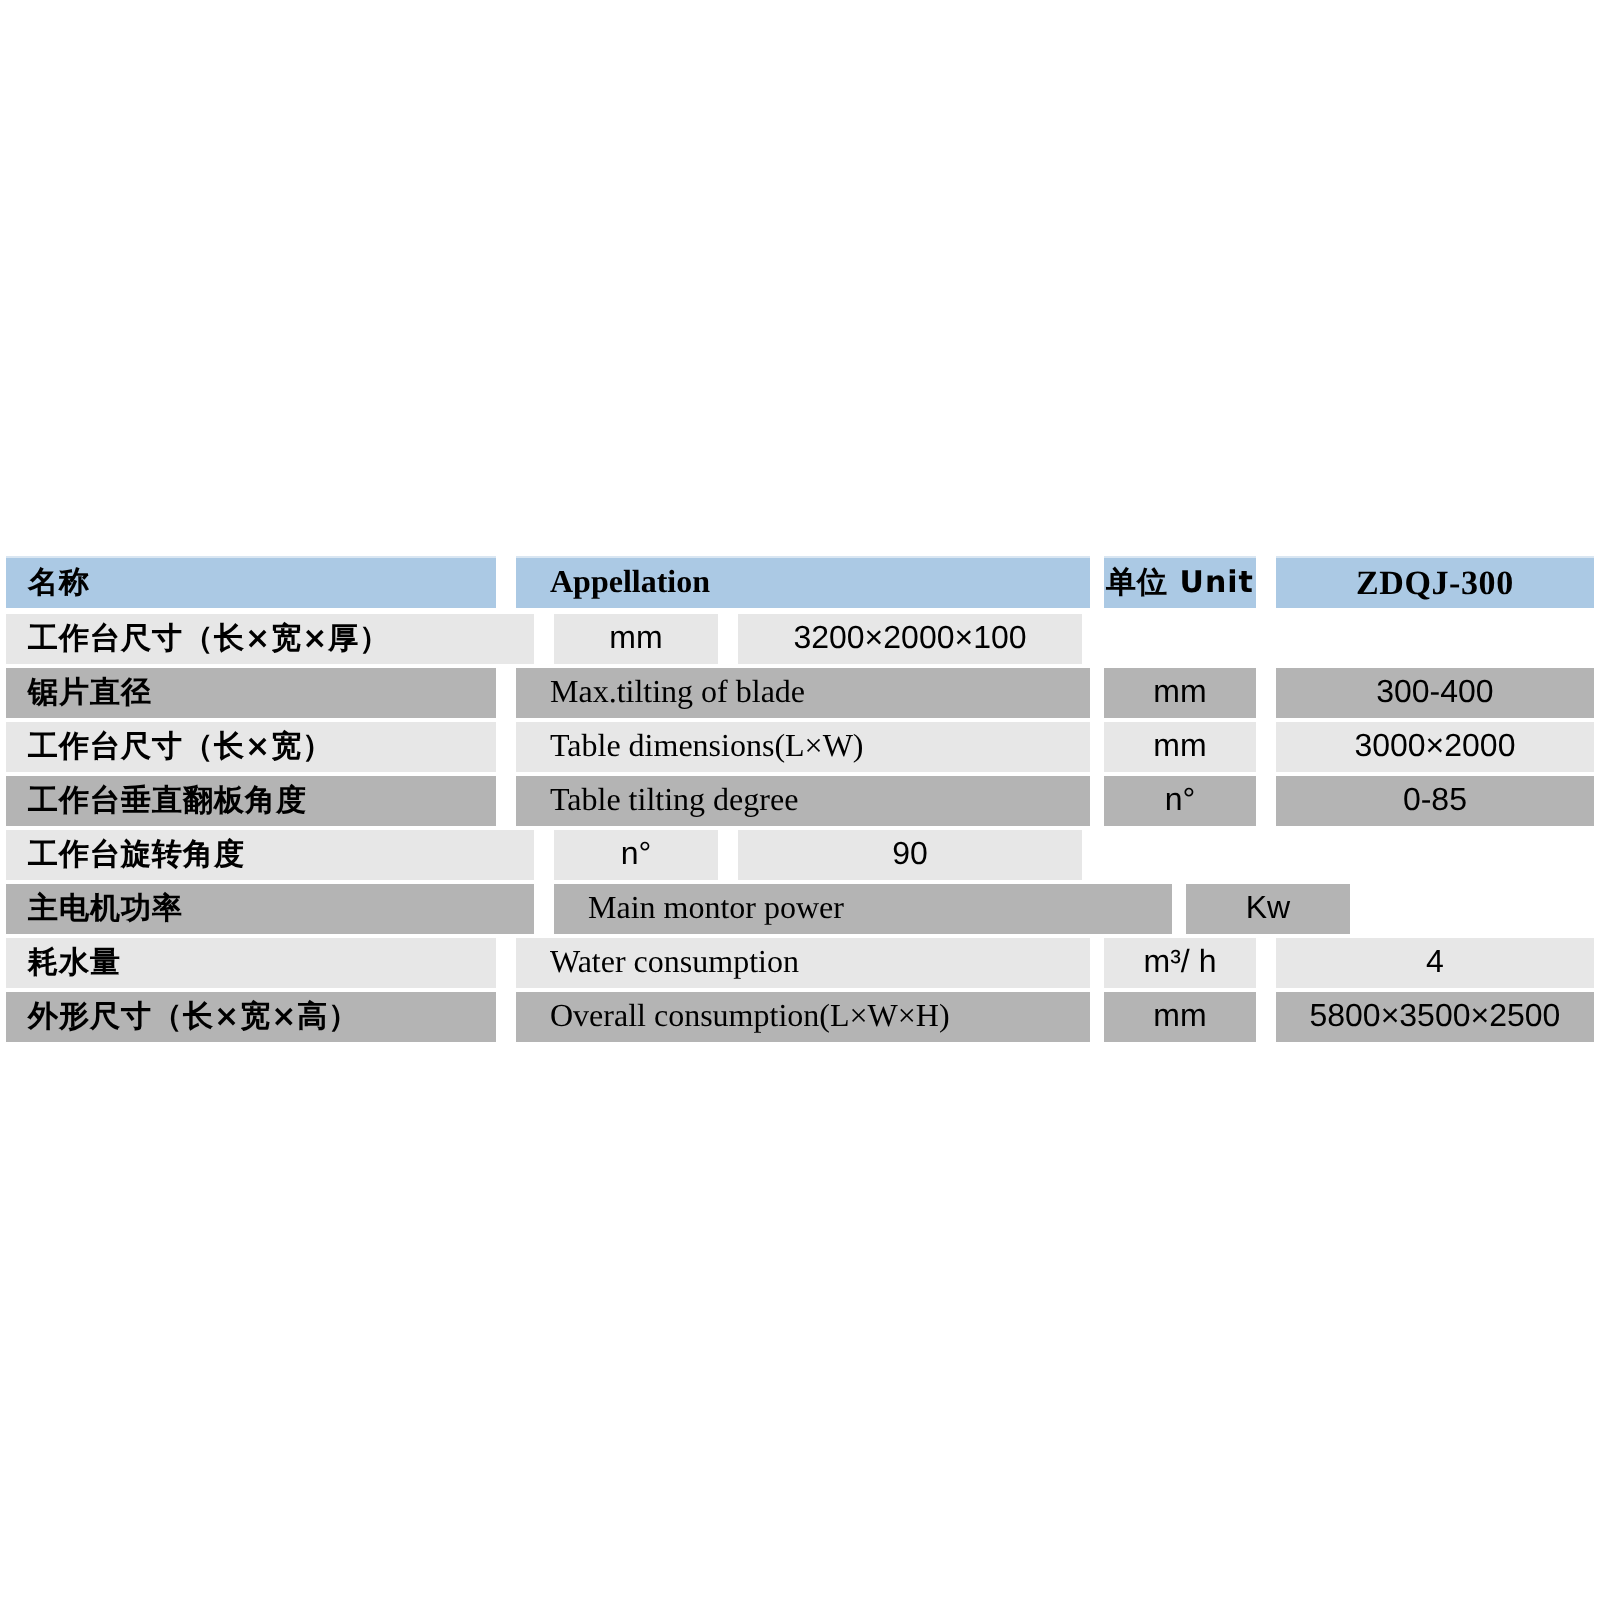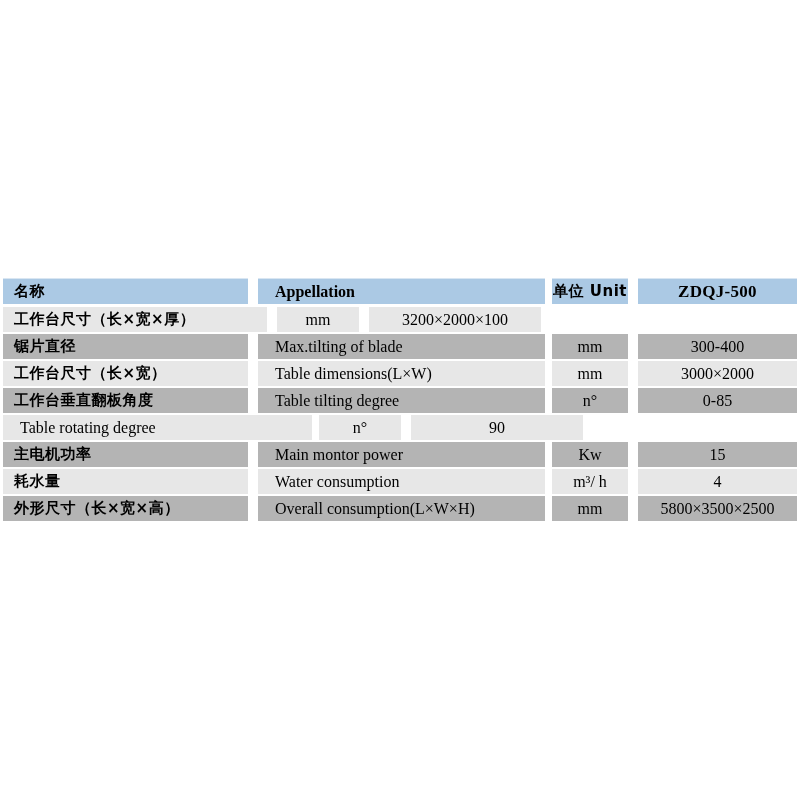--- a/index.html
+++ b/index.html
@@ -50,39 +50,39 @@
     white-space: nowrap;
   }
   .en {
     font-family: "Liberation Serif", serif;
     font-size: 16px;
     white-space: nowrap;
   }
   .row-header .cn { font-size: 15px; }
   .row-header .en { font-weight: bold; }
   .row-header .c4 .en { font-size: 17px; letter-spacing: 0.3px; }
-  .val { font-family: Liberation Serif, serif; font-size: 16px; white-space: nowrap; }
+  .val { font-family: Liberation Sans, sans-serif; font-size: 16px; white-space: nowrap; }
 </style>
 </head>
 <body style="background: rgb(255, 255, 255);">
 
 <div class="spec-table">
 
   <div class="t-row row-header">
     <div class="c1">
         <span class="cn">名称</span>
       </div>
     <div class="c2">
         <span class="en">Appellation</span>
       </div>
     <div class="c3">
         <span class="cn">单位  Unit</span>
       </div>
     <div class="c4">
-        <span class="en">ZDQJ-500</span>
+        <span class="en">ZDQJ-300</span>
       </div>
   </div>
 
   <div class="t-row row-light">
     <div class="c1">
         <span class="cn">工作台尺寸（长×宽×厚）</span>
       </div>
     <div class="c3">
         <span class="val">mm</span>
       </div>
@@ -130,43 +130,40 @@
       </div>
     <div class="c3">
         <span class="val">n°</span>
       </div>
     <div class="c4">
         <span class="val">0-85</span>
       </div>
   </div>
 
   <div class="t-row row-light">
-    <div class="c2">
-        <span class="en">Table rotating degree</span>
+    <div class="c1">
+        <span class="cn">工作台旋转角度</span>
       </div>
     <div class="c3">
         <span class="val">n°</span>
       </div>
     <div class="c4">
         <span class="val">90</span>
       </div>
   </div>
 
   <div class="t-row row-dark">
     <div class="c1">
         <span class="cn">主电机功率</span>
       </div>
     <div class="c2">
         <span class="en">Main montor power</span>
       </div>
     <div class="c3">
         <span class="val">Kw</span>
-      </div>
-    <div class="c4">
-        <span class="val">15</span>
       </div>
   </div>
 
   <div class="t-row row-light">
     <div class="c1">
         <span class="cn">耗水量</span>
       </div>
     <div class="c2">
         <span class="en">Water consumption</span>
       </div>

